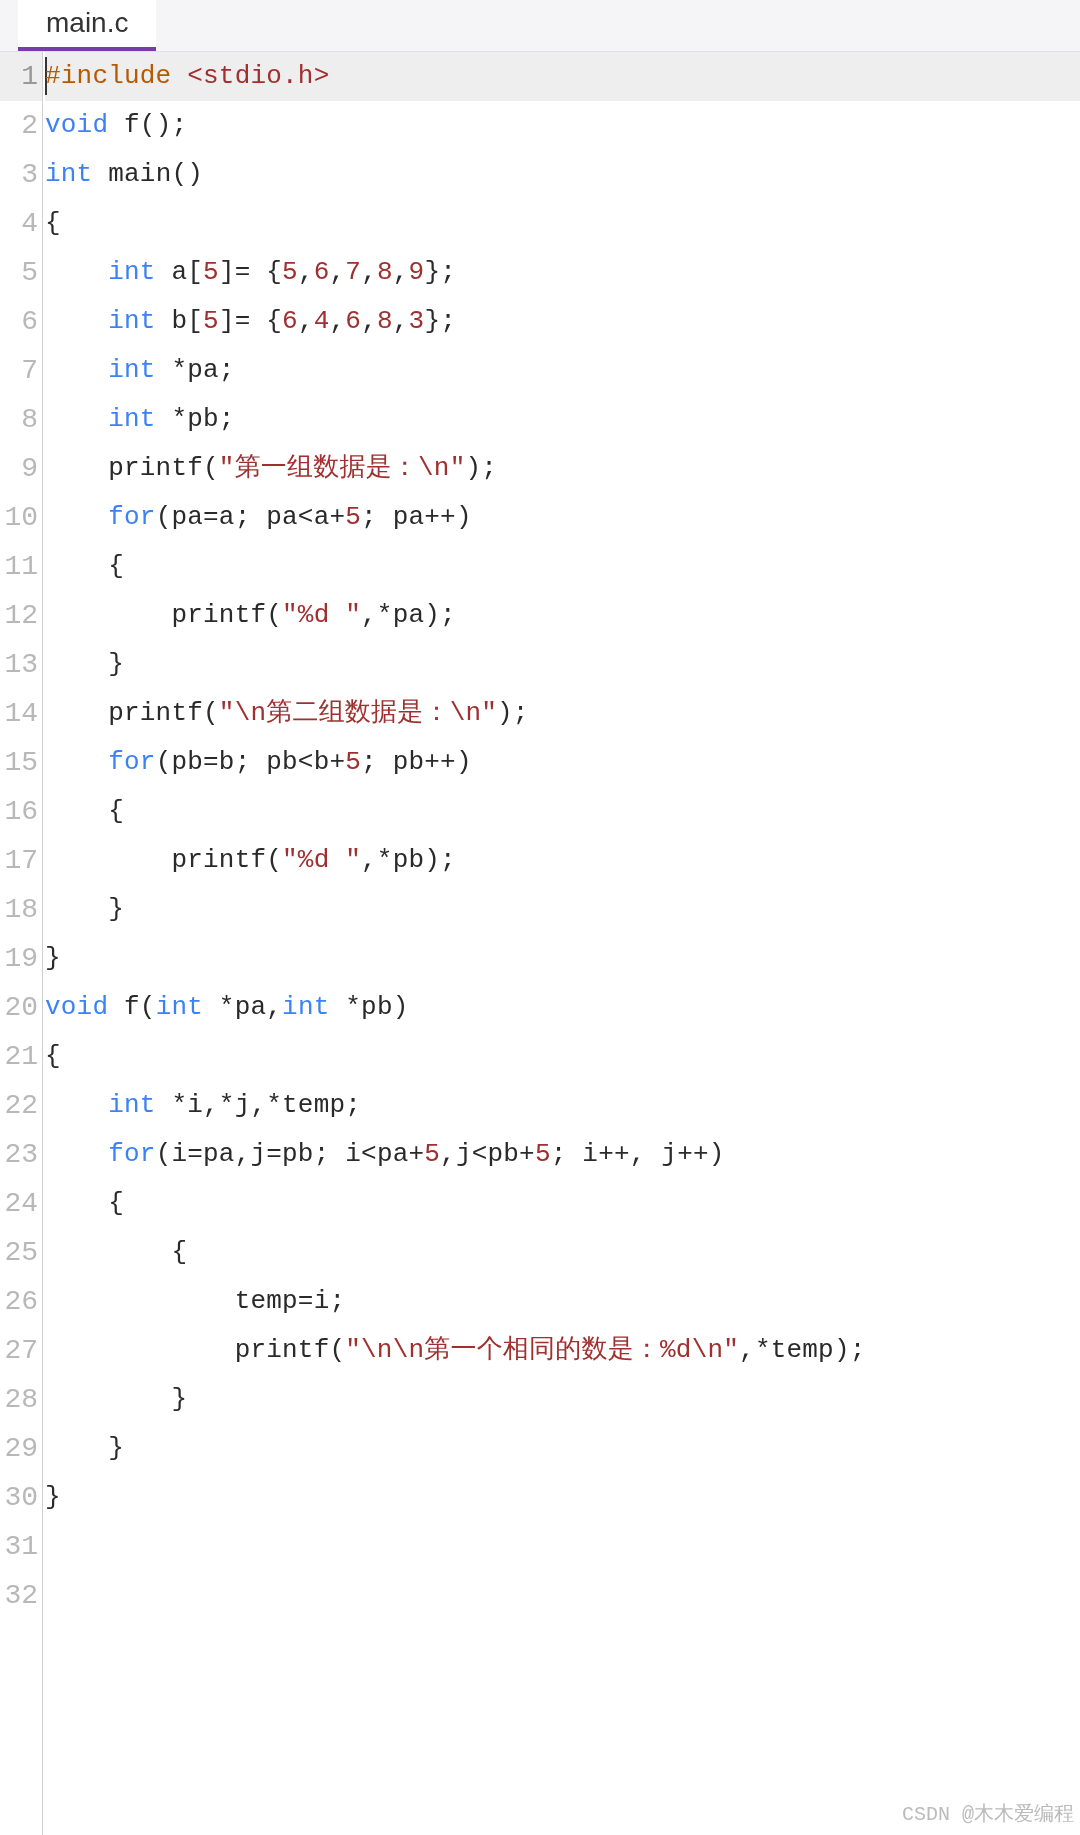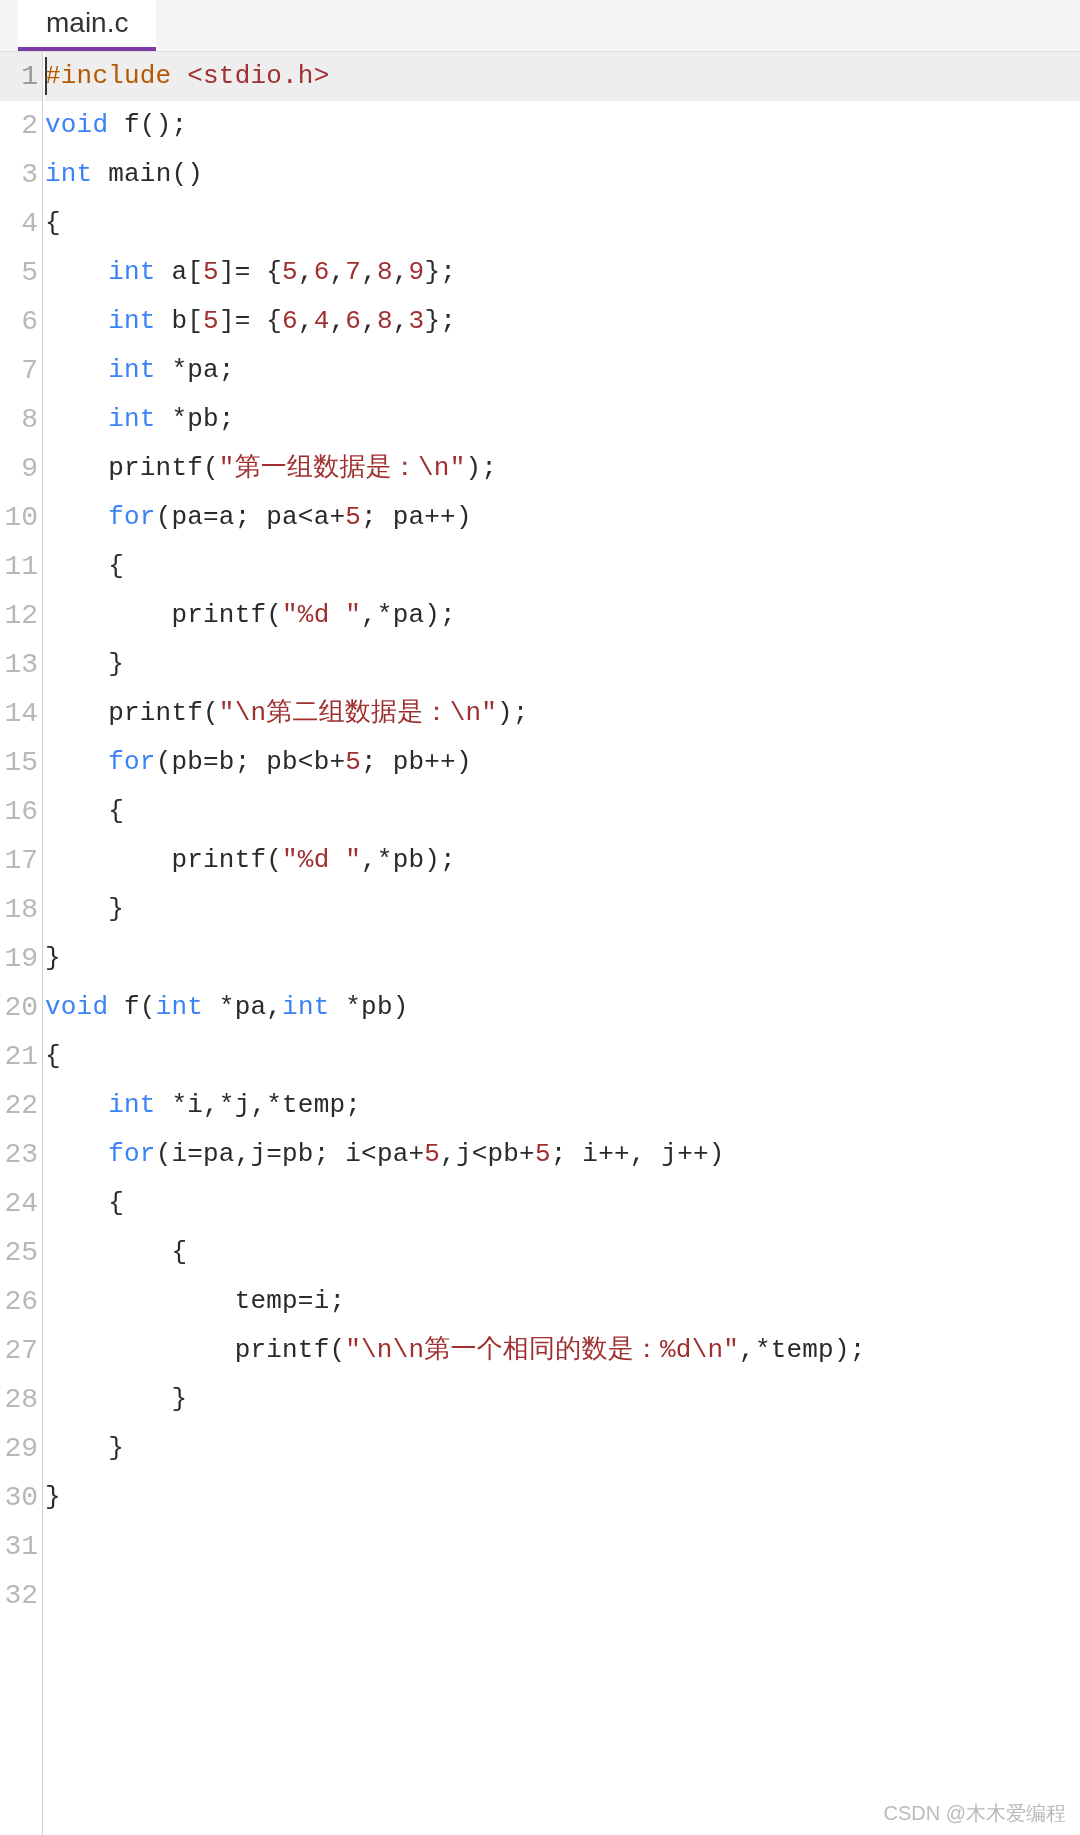--- a/index.html
+++ b/index.html
@@ -75,24 +75,24 @@
   }
   .tk-kw   { color: #3b82f6; }   
   .tk-pp   { color: #b55a00; }   
   .tk-inc  { color: #a03030; }   
   .tk-str  { color: #a03030; }   
   .tk-num  { color: #a03030; }   
   .tk-id   { color: #2a2a2a; }
   .watermark {
     position: absolute;
     bottom: 8px;
-    right: 14px;
+    right: 6px;
     font-size: 20px;
     color: #bbbbbb;
-    font-family: Liberation Sans, sans-serif;
+    font-family: Liberation Mono, monospace;
   }
 </style>
 </head>
 <body>
 
 <div class="tab-bar">
   <div class="tab">
     <span>main.c</span>
   </div>
 </div>

